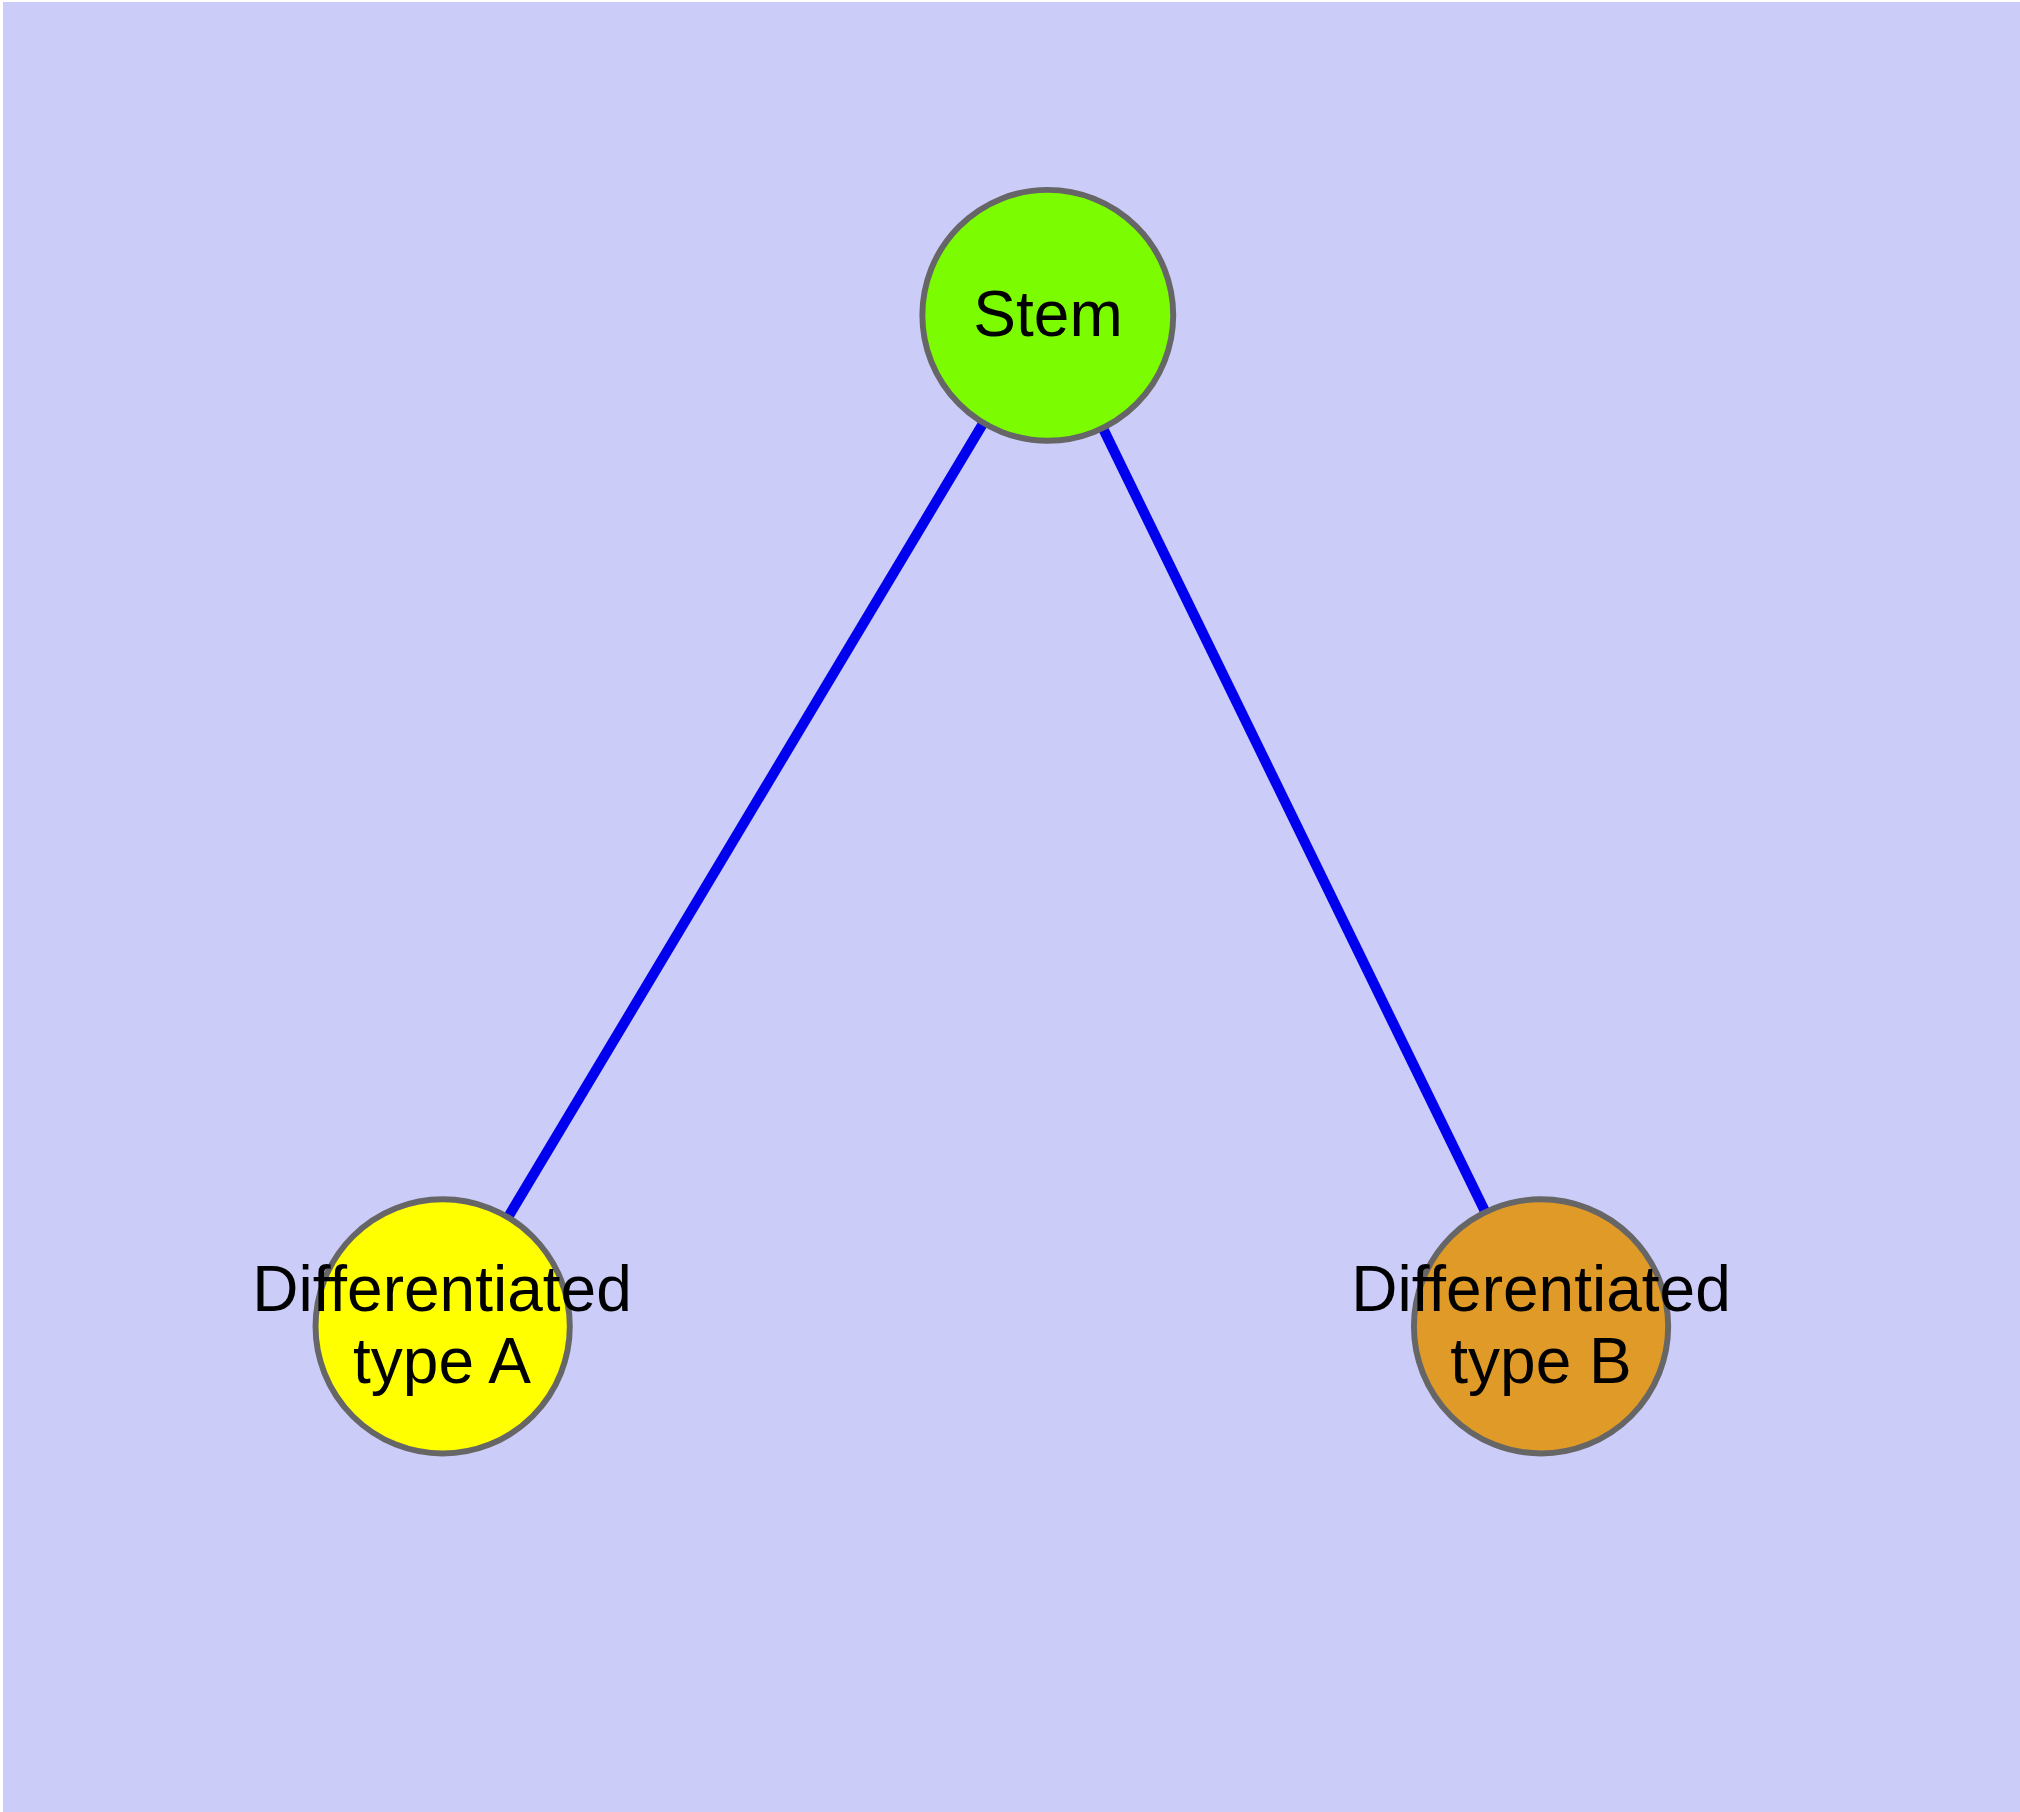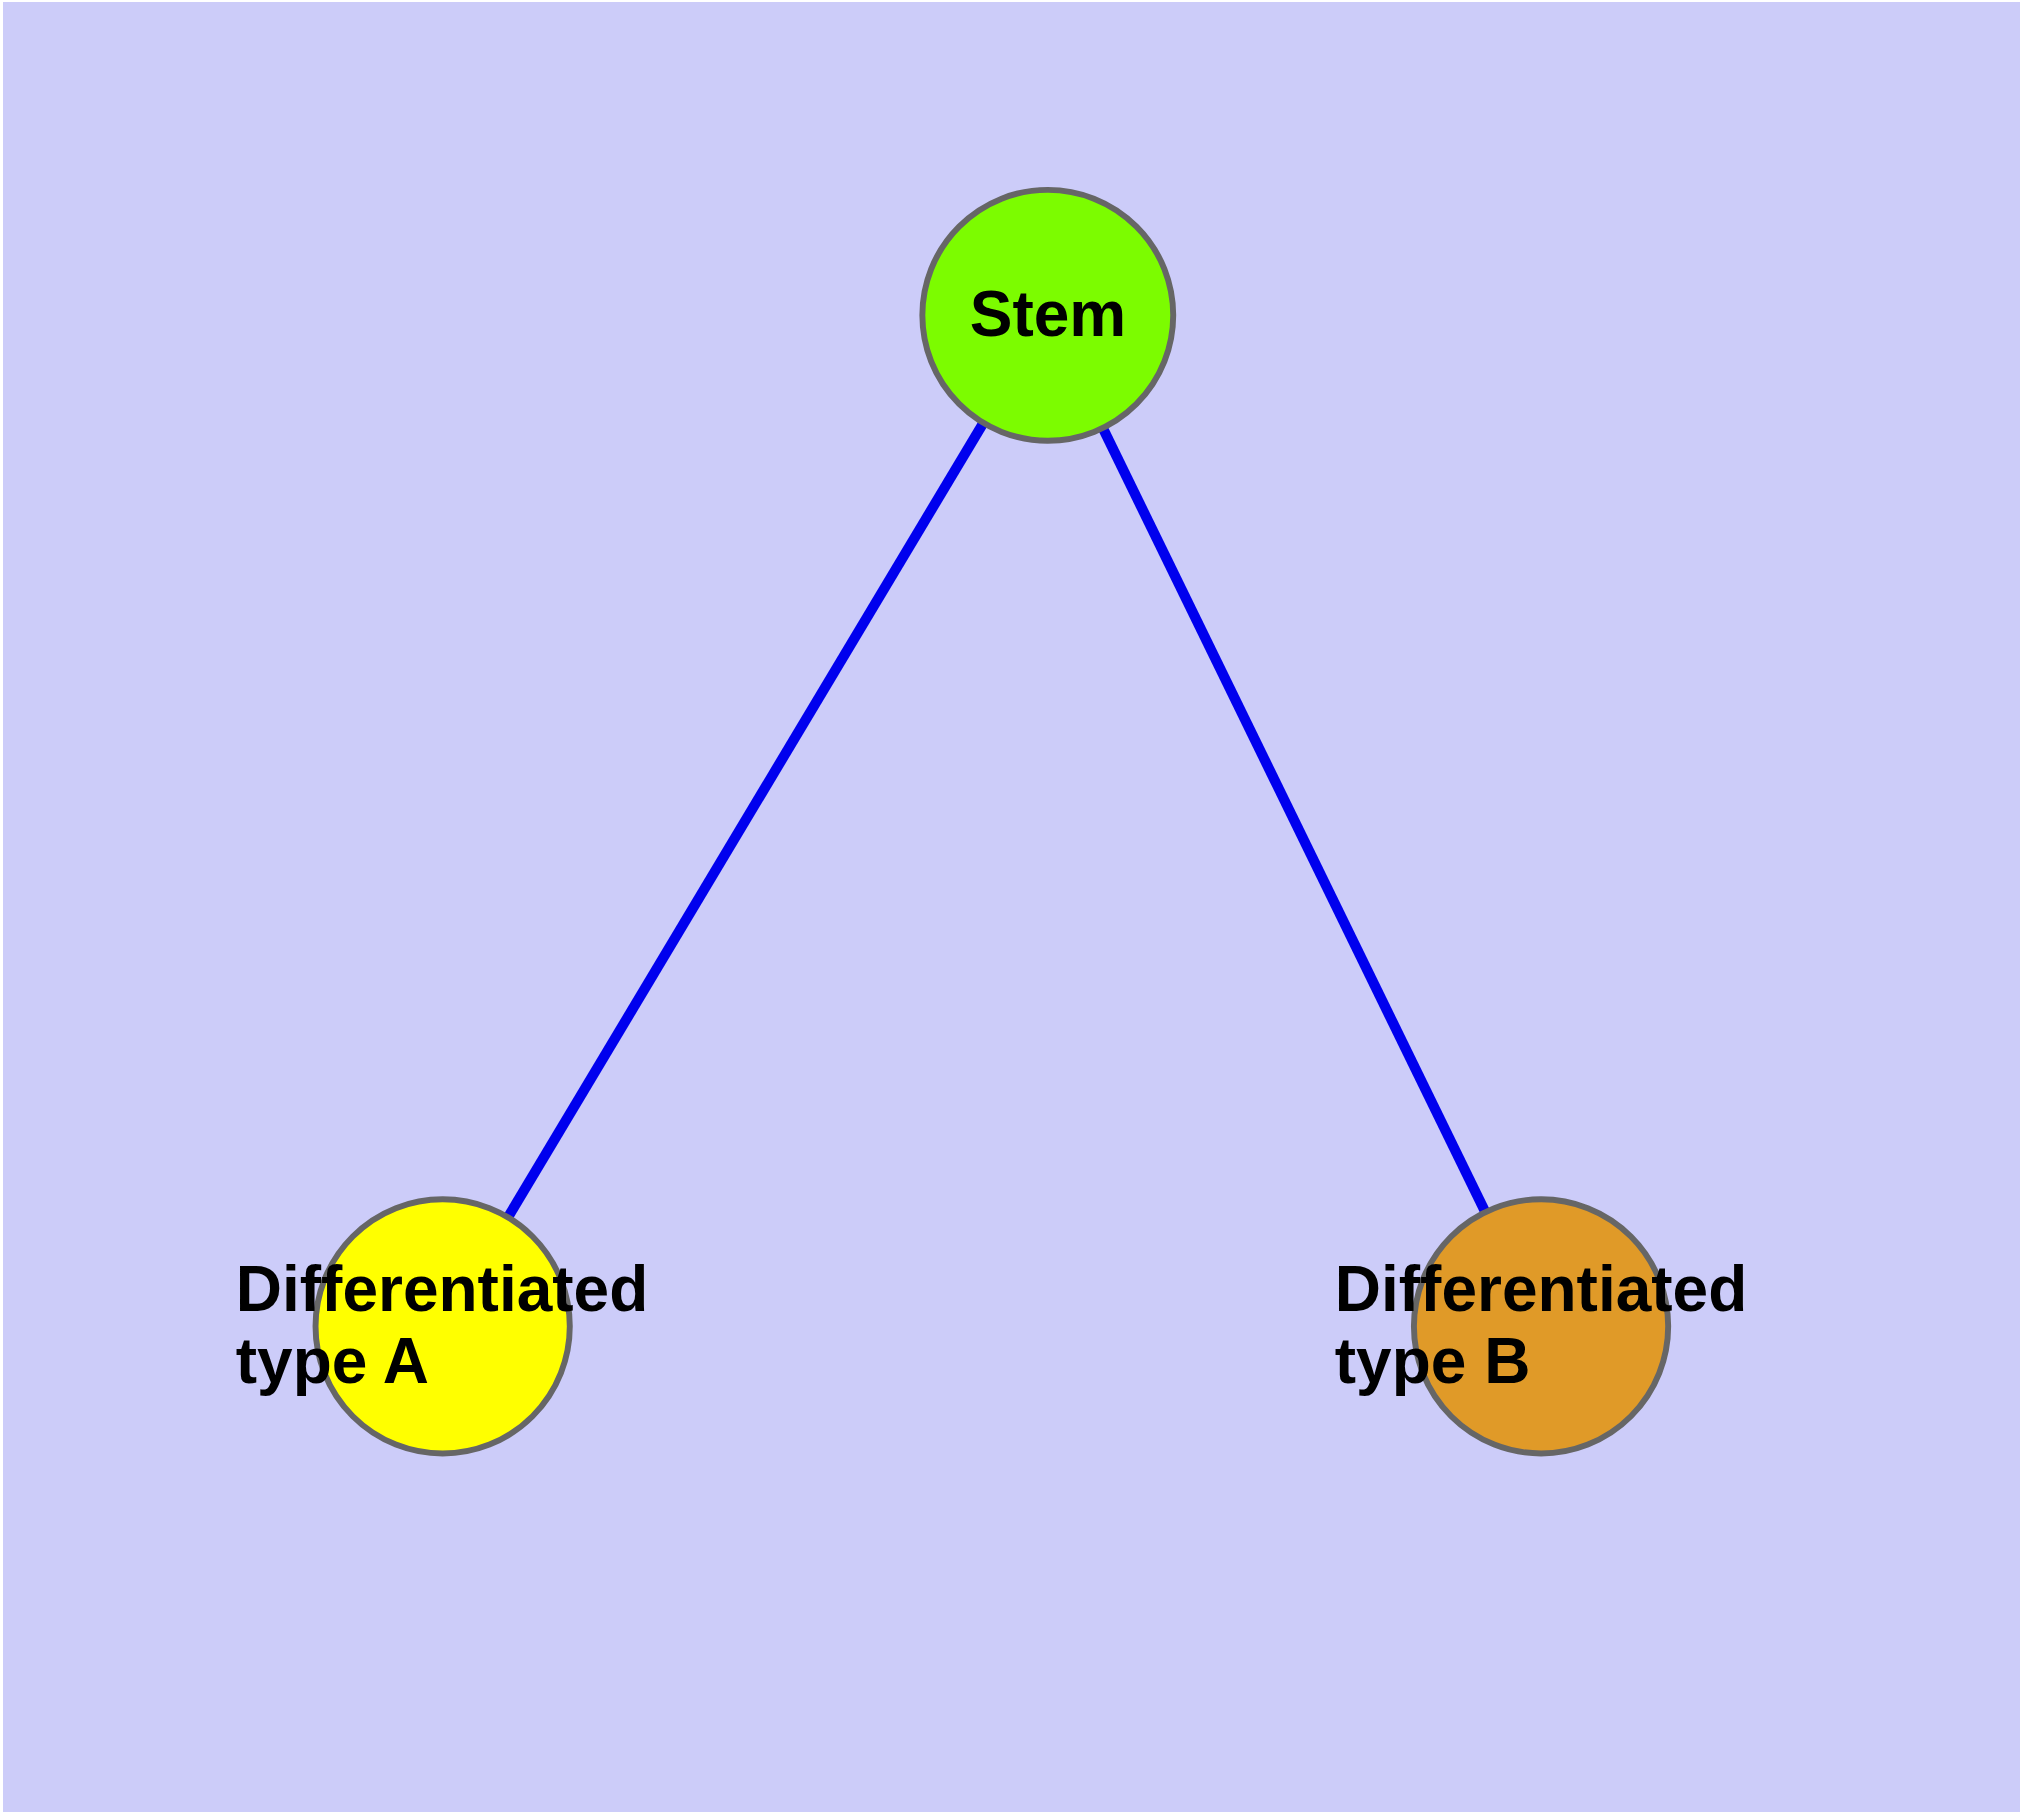--- a/index.html
+++ b/index.html
@@ -27,23 +27,23 @@
   svg#graph {
     position: absolute;
     left: 0;
     top: 0;
     width: 2021px;
     height: 1812px;
     display: block;
   }
   .node-label {
     position: absolute;
-    text-align: left;
+    text-align: center;
     font-family: "Liberation Sans", sans-serif;
-    font-weight: bold;
+    font-weight: normal;
     color: #000000;
     white-space: pre;
     line-height: 1.12;
     pointer-events: none;
     transform: translate(-50%, -50%);
   }
   .node-label.big {
     font-size: 64px;
   }
 </style>

